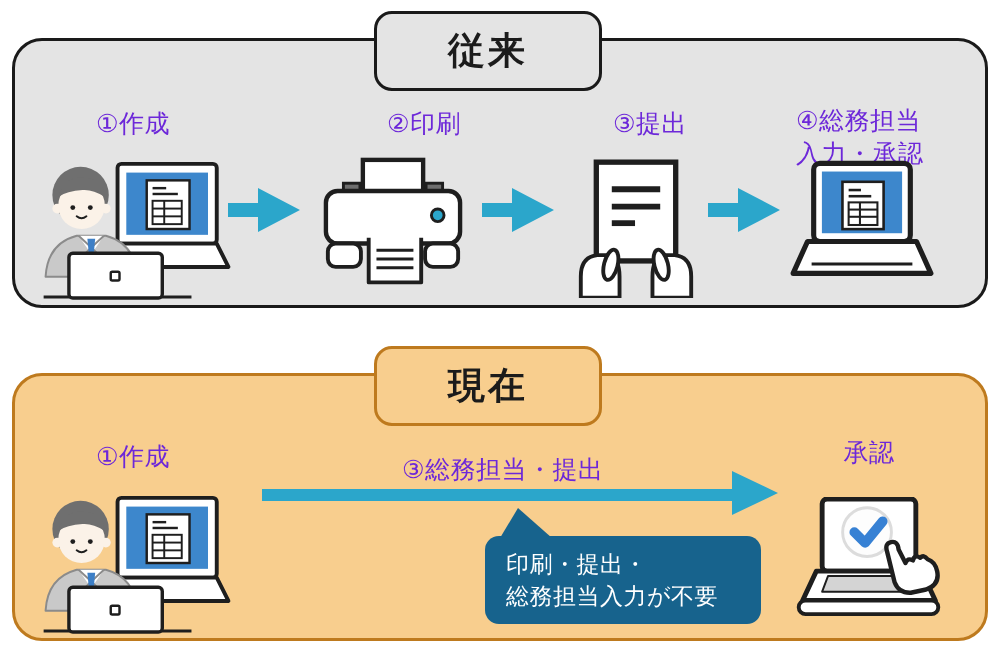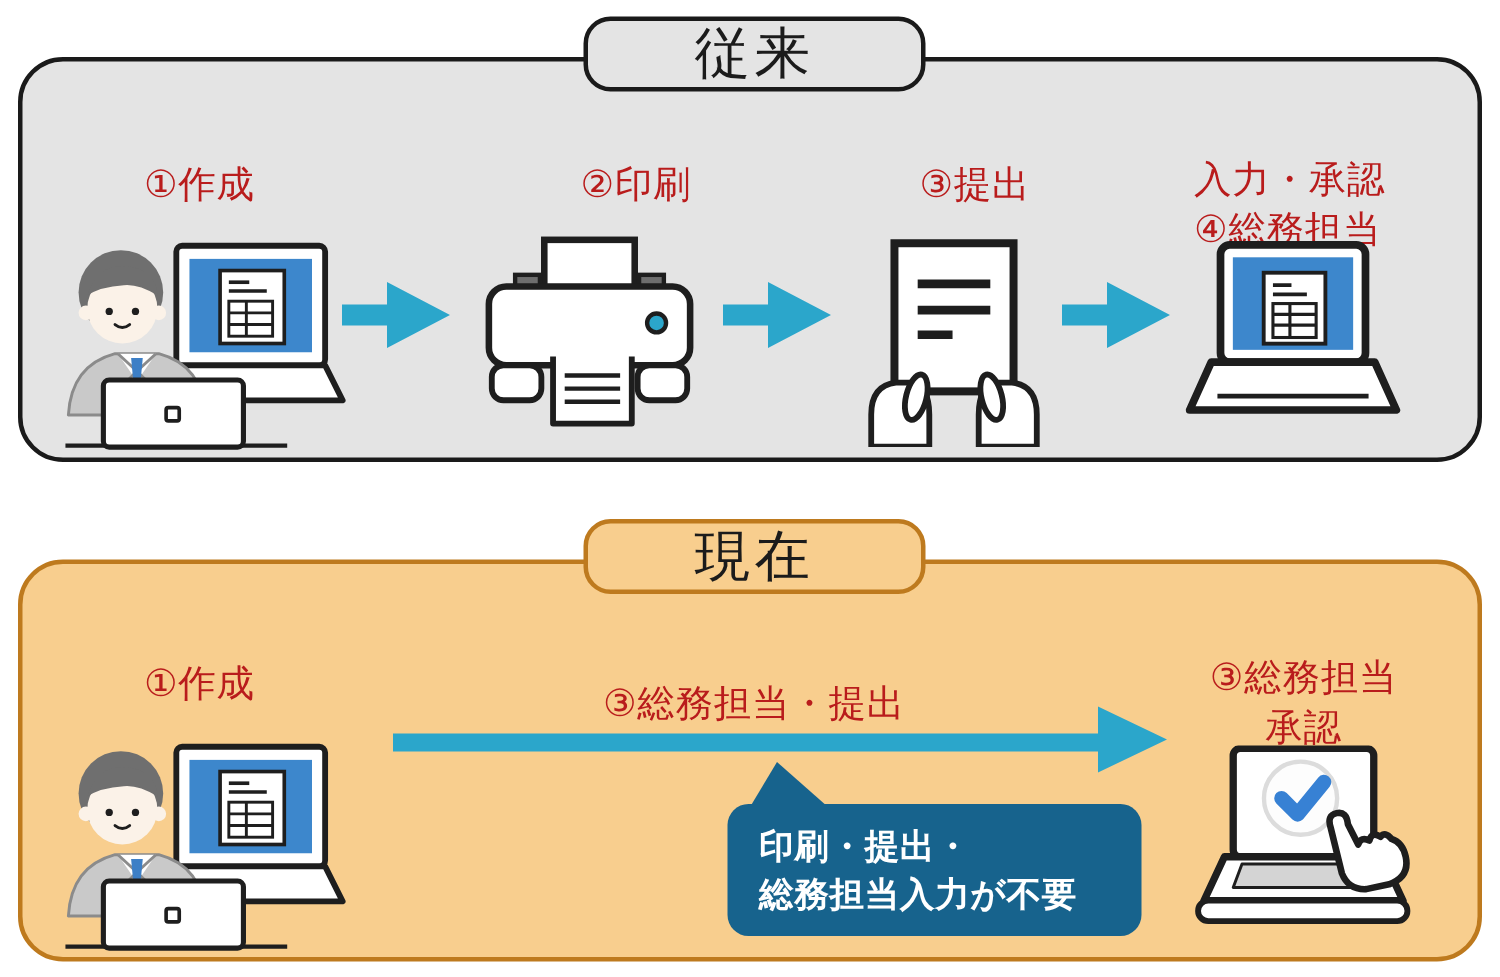--- a/index.html
+++ b/index.html
@@ -5,58 +5,57 @@
   * { margin:0; padding:0; box-sizing:border-box; }
   body { background:#ffffff; }
   .canvas {
     position:relative; width:1000px; height:651px; background:#ffffff;
     font-family:"Liberation Sans","DejaVu Sans",sans-serif; overflow:hidden;
   }
   .panel { position:absolute; border-radius:30px; z-index:0; }
   .panel.gray   { left:12px; top:38px;  width:976px; height:270px; background:#E4E4E4; border:3px solid #1A1A1A; }
   .panel.orange { left:12px; top:373px; width:976px; height:268px; background:#F8CE8E; border:3px solid #BE7A1E; }
   .title-box {
-    position:absolute; left:389px; width:228px; height:50px; border-radius:18px;
+    position:absolute; left:374px; width:228px; height:80px; border-radius:18px;
     display:flex; align-items:center; justify-content:center; z-index:2;
-    font-size:37px; font-weight:normal; color:#1b1b1b; letter-spacing:3px;
+    font-size:37px; font-weight:bold; color:#1b1b1b; letter-spacing:3px;
   }
   .title-box.gray   { top:11px;  background:#E4E4E4; border:3px solid #1A1A1A; }
   .title-box.orange { top:346px; background:#F8CE8E; border:3px solid #BE7A1E;text-align:center; }
   .lbl {
-    position:absolute; z-index:1; font-size:25px; color:#b91c1c;
+    position:absolute; z-index:1; font-size:25px; color:#6d28d9;
     letter-spacing:0.5px; line-height:1.32; white-space:nowrap;
   }
   .lbl.center { text-align:center; }
   .icon { position:absolute; z-index:1; }
   .callout {
     position:absolute; left:485px; top:536px; width:276px; height:88px;
     background:#17638D; border-radius:14px; z-index:1;
     padding:13px 0 0 21px; color:#ffffff; font-size:23px; line-height:1.38;
     letter-spacing:0.5px;
-    font-weight:bold;
   }
   .callout-tail { position:absolute; left:500px; top:508px; z-index:1; }
   .line { display:block; }
 </style>
 </head>
 <body>
 
 <div class="canvas">
 
   <section class="panel gray"></section>
   <div class="title-box gray">
     <span>従来</span>
   </div>
 
   <div class="lbl" style="left:96px; top:107px;">①作成</div>
   <div class="lbl" style="left:358px; top:107px;margin-left:29px;">②印刷</div>
   <div class="lbl" style="left:600px; top:107px;margin-left:13px;">③提出</div>
   <div class="lbl" style="left:796px; top:104px;">
+    <span class="line">④総務担当</span>
     <span class="line">入力・承認</span>
-    <span class="line">④総務担当</span>
   </div>
 
   <svg class="icon" style="left:42px; top:158px;" width="190" height="142" viewBox="0 0 192 146">
     <rect x="76" y="6" width="102" height="82" rx="4" fill="#ffffff" stroke="#1e1e1e" stroke-width="4"></rect>
     <rect x="85" y="15" width="84" height="64" fill="#3D87CC"></rect>
     <rect x="106" y="23" width="44" height="50" fill="#ffffff" stroke="#1e1e1e" stroke-width="2.5"></rect>
     <line x1="112" y1="31" x2="126" y2="31" stroke="#1e1e1e" stroke-width="2.5"></line>
     <line x1="112" y1="37" x2="138" y2="37" stroke="#1e1e1e" stroke-width="2.5"></line>
     <rect x="112" y="44" width="30" height="24" fill="#ffffff" stroke="#1e1e1e" stroke-width="2"></rect>
     <line x1="112" y1="52" x2="142" y2="52" stroke="#1e1e1e" stroke-width="2"></line>
@@ -133,21 +132,20 @@
   </svg>
 
   <section class="panel orange"></section>
   <div class="title-box orange">
     <span>現在</span>
   </div>
 
   <div class="lbl" style="left:96px; top:440px;">①作成</div>
   <div class="lbl" style="left:402px; top:453px;">③総務担当・提出</div>
   <div class="lbl center" style="left:799px; top:436px; width:140px;">
-    <span class="line">③総務担当</span>
     <span class="line">承認</span>
   </div>
 
   <svg class="icon" style="left:42px; top:492px;" width="190" height="142" viewBox="0 0 192 146">
     <rect x="76" y="6" width="102" height="82" rx="4" fill="#ffffff" stroke="#1e1e1e" stroke-width="4"></rect>
     <rect x="85" y="15" width="84" height="64" fill="#3D87CC"></rect>
     <rect x="106" y="23" width="44" height="50" fill="#ffffff" stroke="#1e1e1e" stroke-width="2.5"></rect>
     <line x1="112" y1="31" x2="126" y2="31" stroke="#1e1e1e" stroke-width="2.5"></line>
     <line x1="112" y1="37" x2="138" y2="37" stroke="#1e1e1e" stroke-width="2.5"></line>
     <rect x="112" y="44" width="30" height="24" fill="#ffffff" stroke="#1e1e1e" stroke-width="2"></rect>

